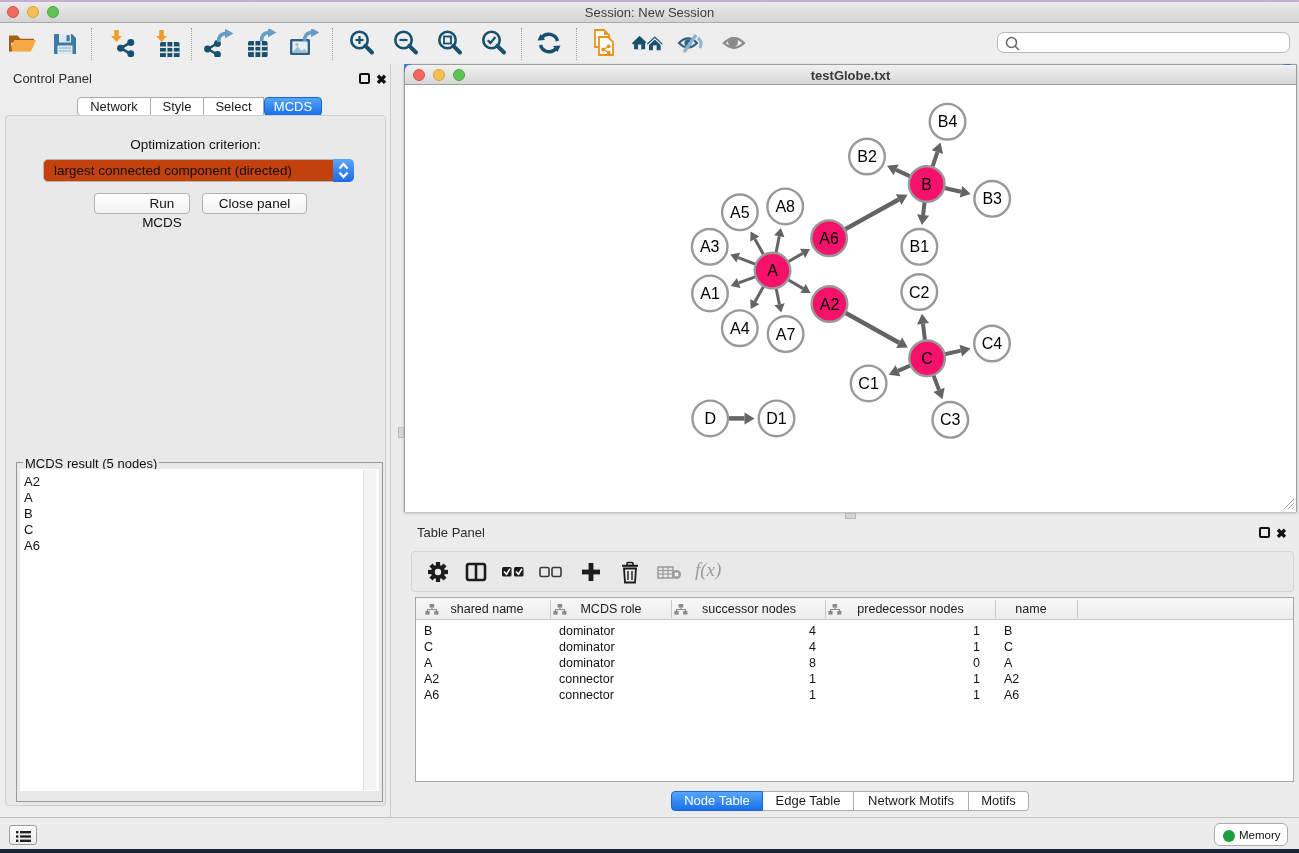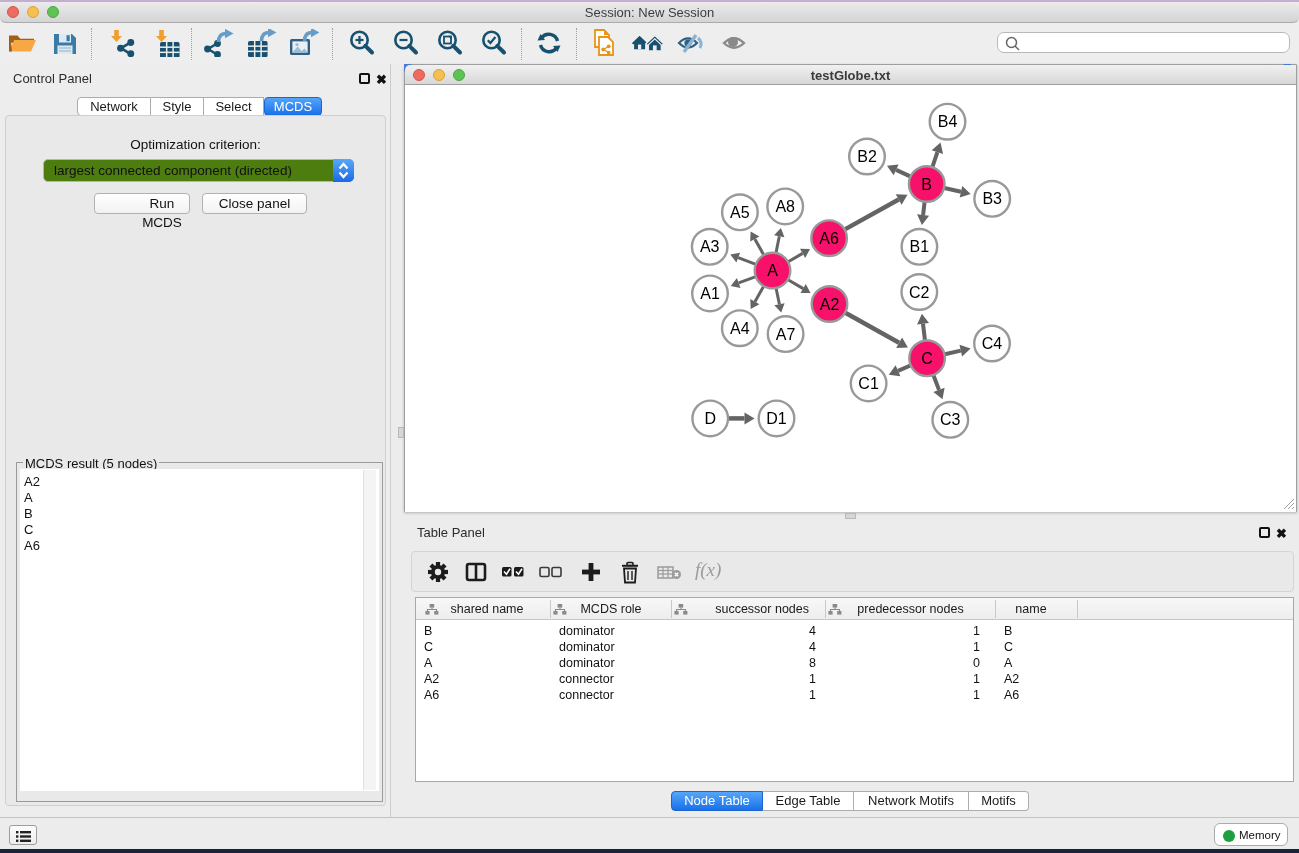--- a/index.html
+++ b/index.html
@@ -1,21 +1,21 @@
 <!DOCTYPE html>
 <html><head>
 <meta charset="utf-8">
 <style>
 * { margin:0; padding:0; box-sizing:border-box; }
 html,body { width:1299px; height:853px; overflow:hidden;
   font-family:"Liberation Sans", sans-serif; background:#17243c; }
 #app { position:absolute; left:0; top:0; width:1299px; height:849px; background:#ececec; }
 #topline { position:absolute; left:0; top:0; width:1299px; height:2px; background:#c5aed0; }
 #titlebar { position:absolute; left:0; top:2px; width:1299px; height:21px;
-  background:linear-gradient(#ebebeb,#d4d4d4); border-bottom:1px solid #ababab;border-radius:6px; }
+  background:linear-gradient(#ebebeb,#d4d4d4); border-bottom:1px solid #ababab; }
 .tl { position:absolute; border-radius:50%; width:12px; height:12px; top:4px; }
 #titlebar .t1 { left:7px;  background:#ee6b5f; border:0.5px solid #d55449; }
 #titlebar .t2 { left:27px; background:#f5c04f; border:0.5px solid #d8a13c; }
 #titlebar .t3 { left:47px; background:#5ec354; border:0.5px solid #47a83e; }
 #title { position:absolute; top:3px; left:0; width:100%; text-align:center;
   font-size:13px; color:#3c3c3c; }
 #toolbar { position:absolute; left:0; top:23px; width:1299px; height:41px; background:#eeeeee; }
 .sep { position:absolute; top:5px; height:32px; width:0;
   border-left:1px dotted #9f9f9f; }
 .ticon { position:absolute; top:29px; }
@@ -27,21 +27,21 @@
 .wicon-sq { position:absolute; width:11px; height:11px; border:2px solid #111;
   border-radius:2px; background:transparent; }
 .wicon-x { position:absolute; font-size:13px; font-weight:bold; color:#111; line-height:11px; }
 #tabs { position:absolute; left:77px; top:33px; height:19px; }
 .tab { position:absolute; top:0; height:19px; background:#fff; border:1px solid #ababab;
   font-size:13px; color:#1a1a1a; text-align:center; line-height:17px; }
 .tab.sel { background:linear-gradient(#53a5f9,#1a70ea); color:#fff; border:1px solid #1a66d0; border-radius:4px; }
 #innerpanel { position:absolute; left:5px; top:51px; width:381px; height:691px;
   background:#e9e9e9; border:1px solid #cfcfcf; border-radius:4px; }
 #optlabel { position:absolute; left:0; top:21px; width:100%; text-align:center; font-size:13.5px; color:#111; }
-#dropdown { position:absolute; left:37px; top:43px; width:311px; height:23px; background:#4d7c0f;
+#dropdown { position:absolute; left:37px; top:43px; width:311px; height:23px; background:#c2410c;
   border:1px solid #b5b5b5; border-radius:5px; }
 #dropdown .txt { position:absolute; left:10px; top:3px; font-size:13.5px; color:#111; }
 #dropdown .step { position:absolute; right:-1px; top:-1px; width:21px; height:23px;
   background:linear-gradient(#5aa7fa,#1a6ae4); border-radius:0 5px 5px 0; }
 .btn { position:absolute; height:21px; background:linear-gradient(#ffffff,#f2f2f2); border:1px solid #b1b1b1;
   border-radius:4px; font-size:13.5px; color:#111; text-align:center; line-height:19px; }
 #fieldset { position:absolute; left:10px; top:340px; width:367px; height:346px; }
 #fieldset .bord { position:absolute; left:0; top:6px; width:100%; height:340px; border:1px solid #9a9a9a; }
 #fieldset .leg { position:absolute; left:7px; top:0px; background:#e9e9e9; padding:0 2px;
   font-size:13px; color:#111; }
@@ -515,21 +515,21 @@
                 <rect x="4.6" y="1" width="4.6" height="3.6"></rect>
                 <rect x="0.4" y="8" width="4.2" height="3.6"></rect>
                 <rect x="9.2" y="8" width="4.2" height="3.6"></rect>
               </g>
               <g stroke="#8a8a8a" stroke-width="1.1" fill="none">
                 <path d="M7 4.5 v2 M2.5 8 v-1.5 h9 V8"></path>
               </g>
             </svg></div>
 <div class="hlab" style="left:23px; width:96px; text-align:center;">shared name</div>
 <div class="hlab" style="left:150px; width:90px; text-align:center;">MCDS role</div>
-<div class="hlab" style="left:273px; width:120px; text-align:right;">successor nodes</div>
+<div class="hlab" style="left:273px; width:120px; text-align:center;">successor nodes</div>
 <div class="hlab" style="left:427px; width:135px; text-align:center;">predecessor nodes</div>
 <div class="hlab" style="left:585px; width:60px; text-align:center;">name</div>
 </div>
 <div class="cell" style="left:8px; top:26px;">B</div>
 <div class="cell" style="left:143px; top:26px;">dominator</div>
 <div class="cell" style="left:330px; top:26px; width:70px; text-align:right;">4</div>
 <div class="cell" style="left:494px; top:26px; width:70px; text-align:right;">1</div>
 <div class="cell" style="left:588px; top:26px;">B</div>
 <div class="cell" style="left:8px; top:42px;">C</div>
 <div class="cell" style="left:143px; top:42px;">dominator</div>

